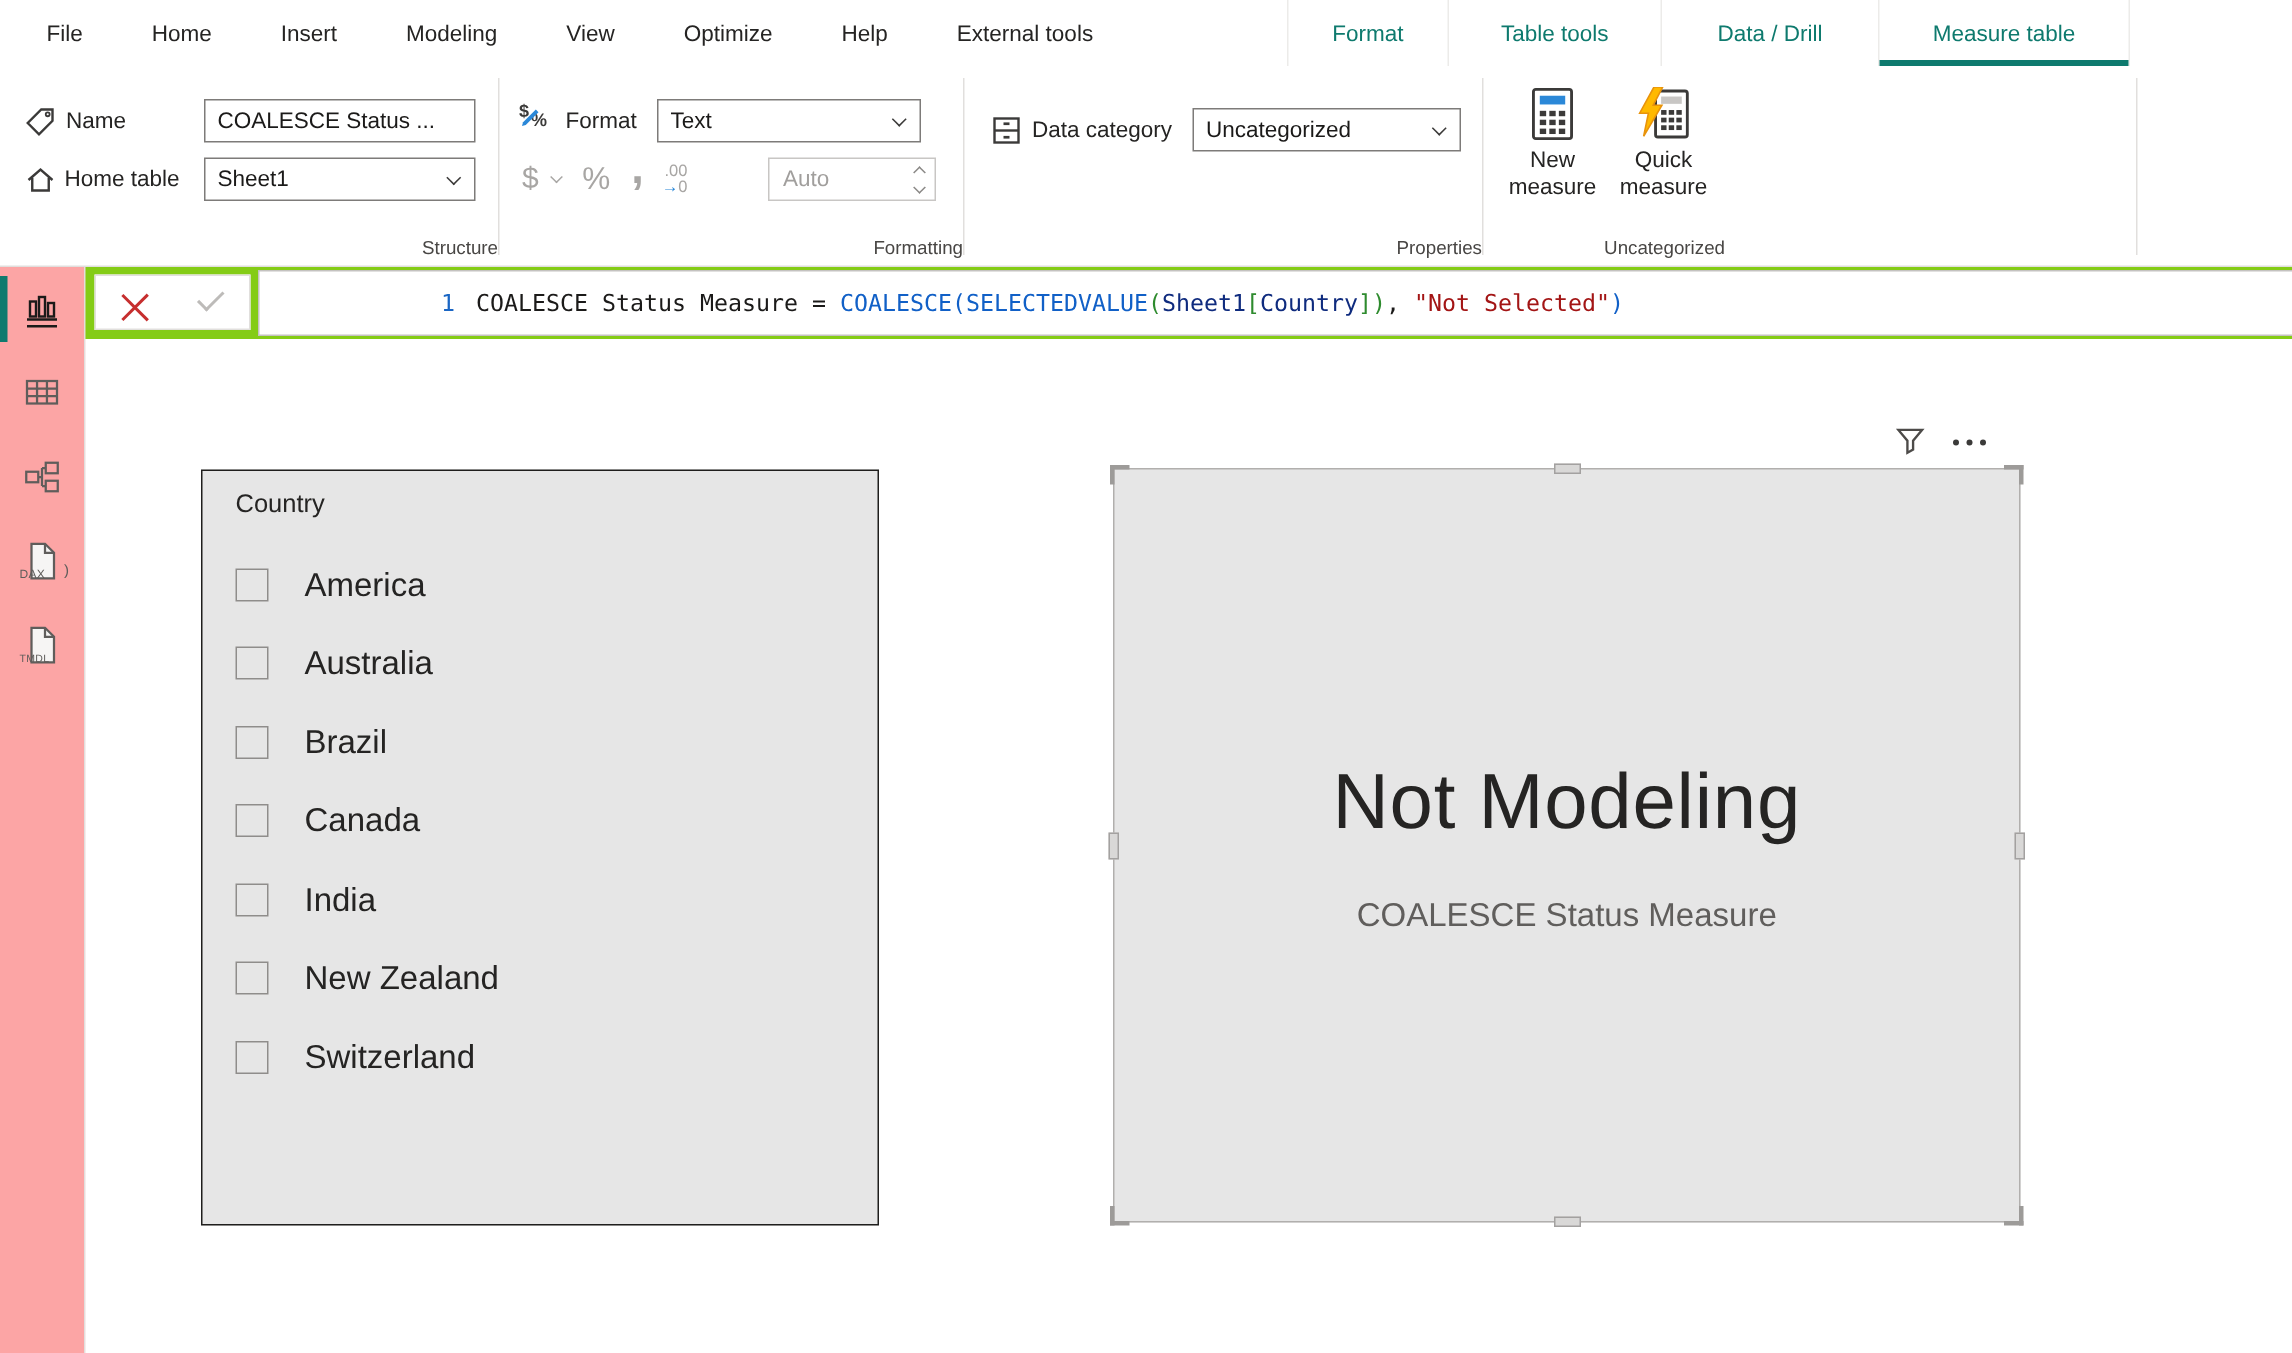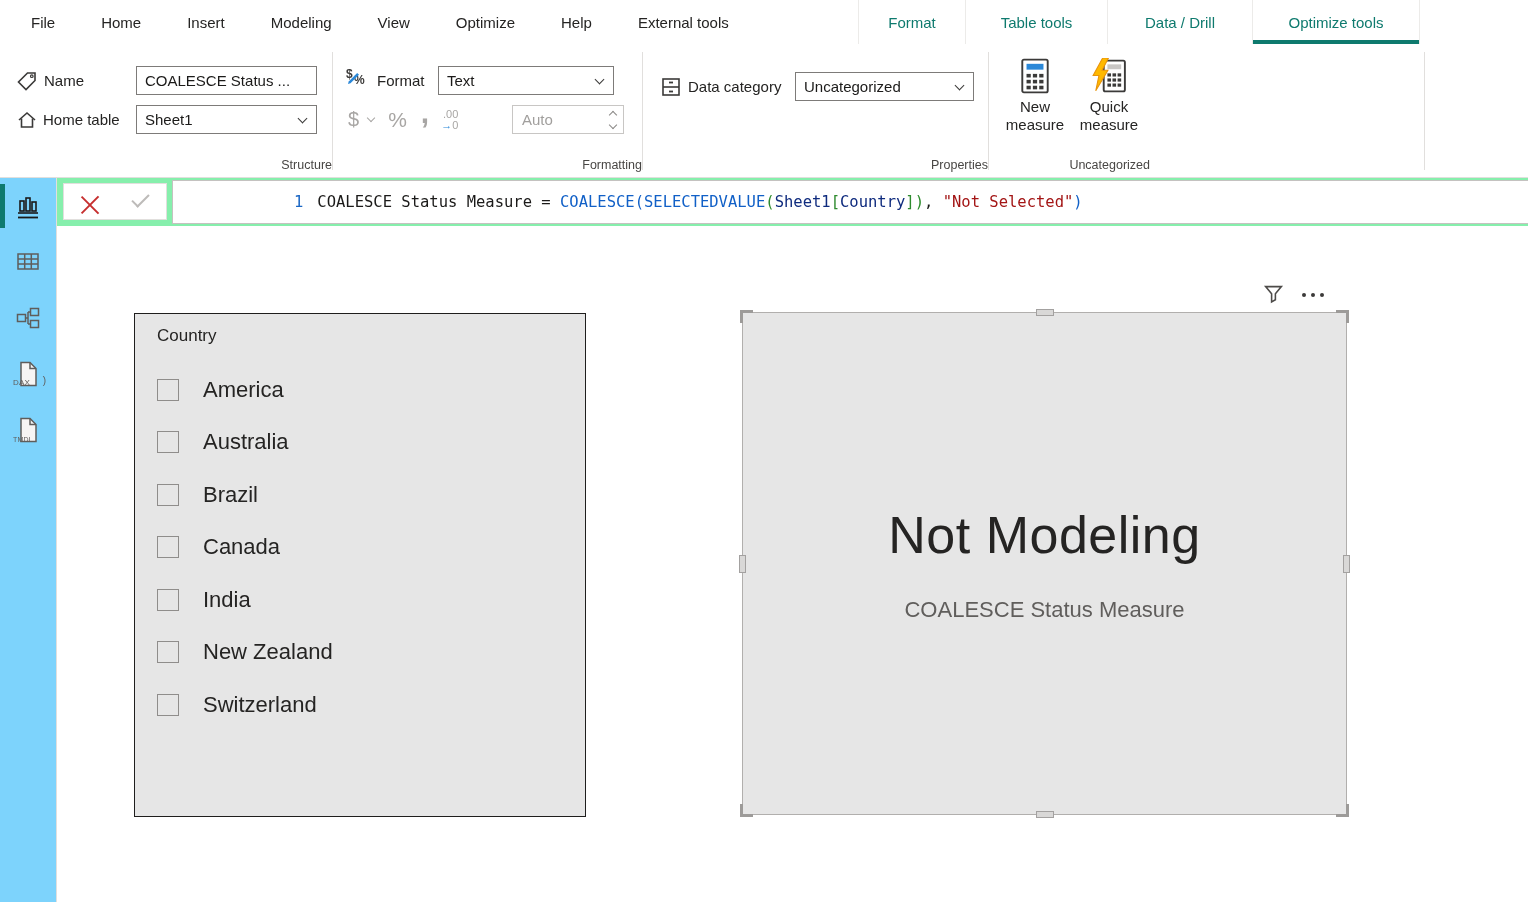--- a/index.html
+++ b/index.html
@@ -37,29 +37,29 @@
 
   .calc-btn { width:74px; display:flex; flex-direction:column; align-items:center; cursor:pointer; }
   .calc-btn .lbl { font-size:15px; line-height:18px; color:#252423; text-align:center; margin-top:4px; }
 
   .fmt-icon { position:relative; width:26px; height:24px; font-size:12px; font-weight:bold; color:#3b3a39; }
   .fmt-icon .d { position:absolute; left:0; top:-2px; }
   .fmt-icon .p { position:absolute; left:8px; top:4px; }
 
   
   .workarea { position:absolute; left:0; top:178px; width:1528px; height:724px; display:flex; }
-  .sidebar { width:57px; background:#7dd3fc; border-right:1px solid #e1dfdd; position:relative; flex:none; }
+  .sidebar { width:57px; background:#fca5a5; border-right:1px solid #e1dfdd; position:relative; flex:none; }
   .side-item { position:relative; height:56px; display:flex; align-items:center; justify-content:center; cursor:pointer; }
   .active-strip { position:absolute; left:0; top:6px; width:5px; height:44px; background:#0E7A6E; }
   .side-pg { position:relative; width:26px; height:28px; }
   .side-pg .pg-txt { position:absolute; left:-2px; bottom:1px; font-size:8px; color:#5f5d5b; letter-spacing:0.2px; }
   .side-pg .pg-par { position:absolute; right:-5px; bottom:2px; font-size:10px; color:#5f5d5b; }
 
   .main { flex:1; display:flex; flex-direction:column; }
-  .formulabar { position:relative; height:48px; background:#86efac; flex:none; }
+  .formulabar { position:relative; height:48px; background:#84cc16; flex:none; }
   .fx-btns { position:absolute; left:6px; top:5px; width:104px; height:37px; background:#fff; border:1px solid #e1dfdd; display:flex; }
   .fx-btn { flex:1; display:flex; align-items:center; justify-content:center; cursor:pointer; }
   .xmark { position:relative; width:18px; height:18px; }
   .xmark:before, .xmark:after { content:""; position:absolute; left:8px; top:0; width:2.4px; height:24px; background:#c62e2e; }
   .xmark:before { transform:rotate(45deg); } .xmark:after { transform:rotate(-45deg); }
   .checkmark { width:17px; height:9px; border-left:2.6px solid #bdbbb9; border-bottom:2.6px solid #bdbbb9; transform:rotate(-45deg); margin-top:-6px; }
   .fx-editor { position:absolute; left:115px; top:2px; right:0; height:44px; background:#fff; border:1px solid #c4c2c0; border-right:none; display:flex; align-items:center; cursor:text; }
   .formula-line { white-space:pre; font-family:"DejaVu Sans Mono", monospace; font-size:15.5px; padding-left:9px; }
   .tok.ln { color:#1a66c4; margin-right:14px; }
   .tok.t-def { color:#1b1a19; }
@@ -116,21 +116,21 @@
       <div class="ctx-tab" style="width:107px">
           <span>Format</span>
         </div>
       <div class="ctx-tab" style="width:142px">
           <span>Table tools</span>
         </div>
       <div class="ctx-tab" style="width:145px">
           <span>Data / Drill</span>
         </div>
       <div class="ctx-tab" style="width:168px">
-        <span>Optimize tools</span>
+        <span>Measure table</span>
         <div class="underline"></div>
       </div>
     </div>
   </div>
 
   <div class="ribbon">
     <div class="rib-sep" style="left:332px"></div>
     <div class="rib-sep" style="left:642px"></div>
     <div class="rib-sep" style="left:988px"></div>
     <div class="rib-sep" style="left:1424px"></div>

